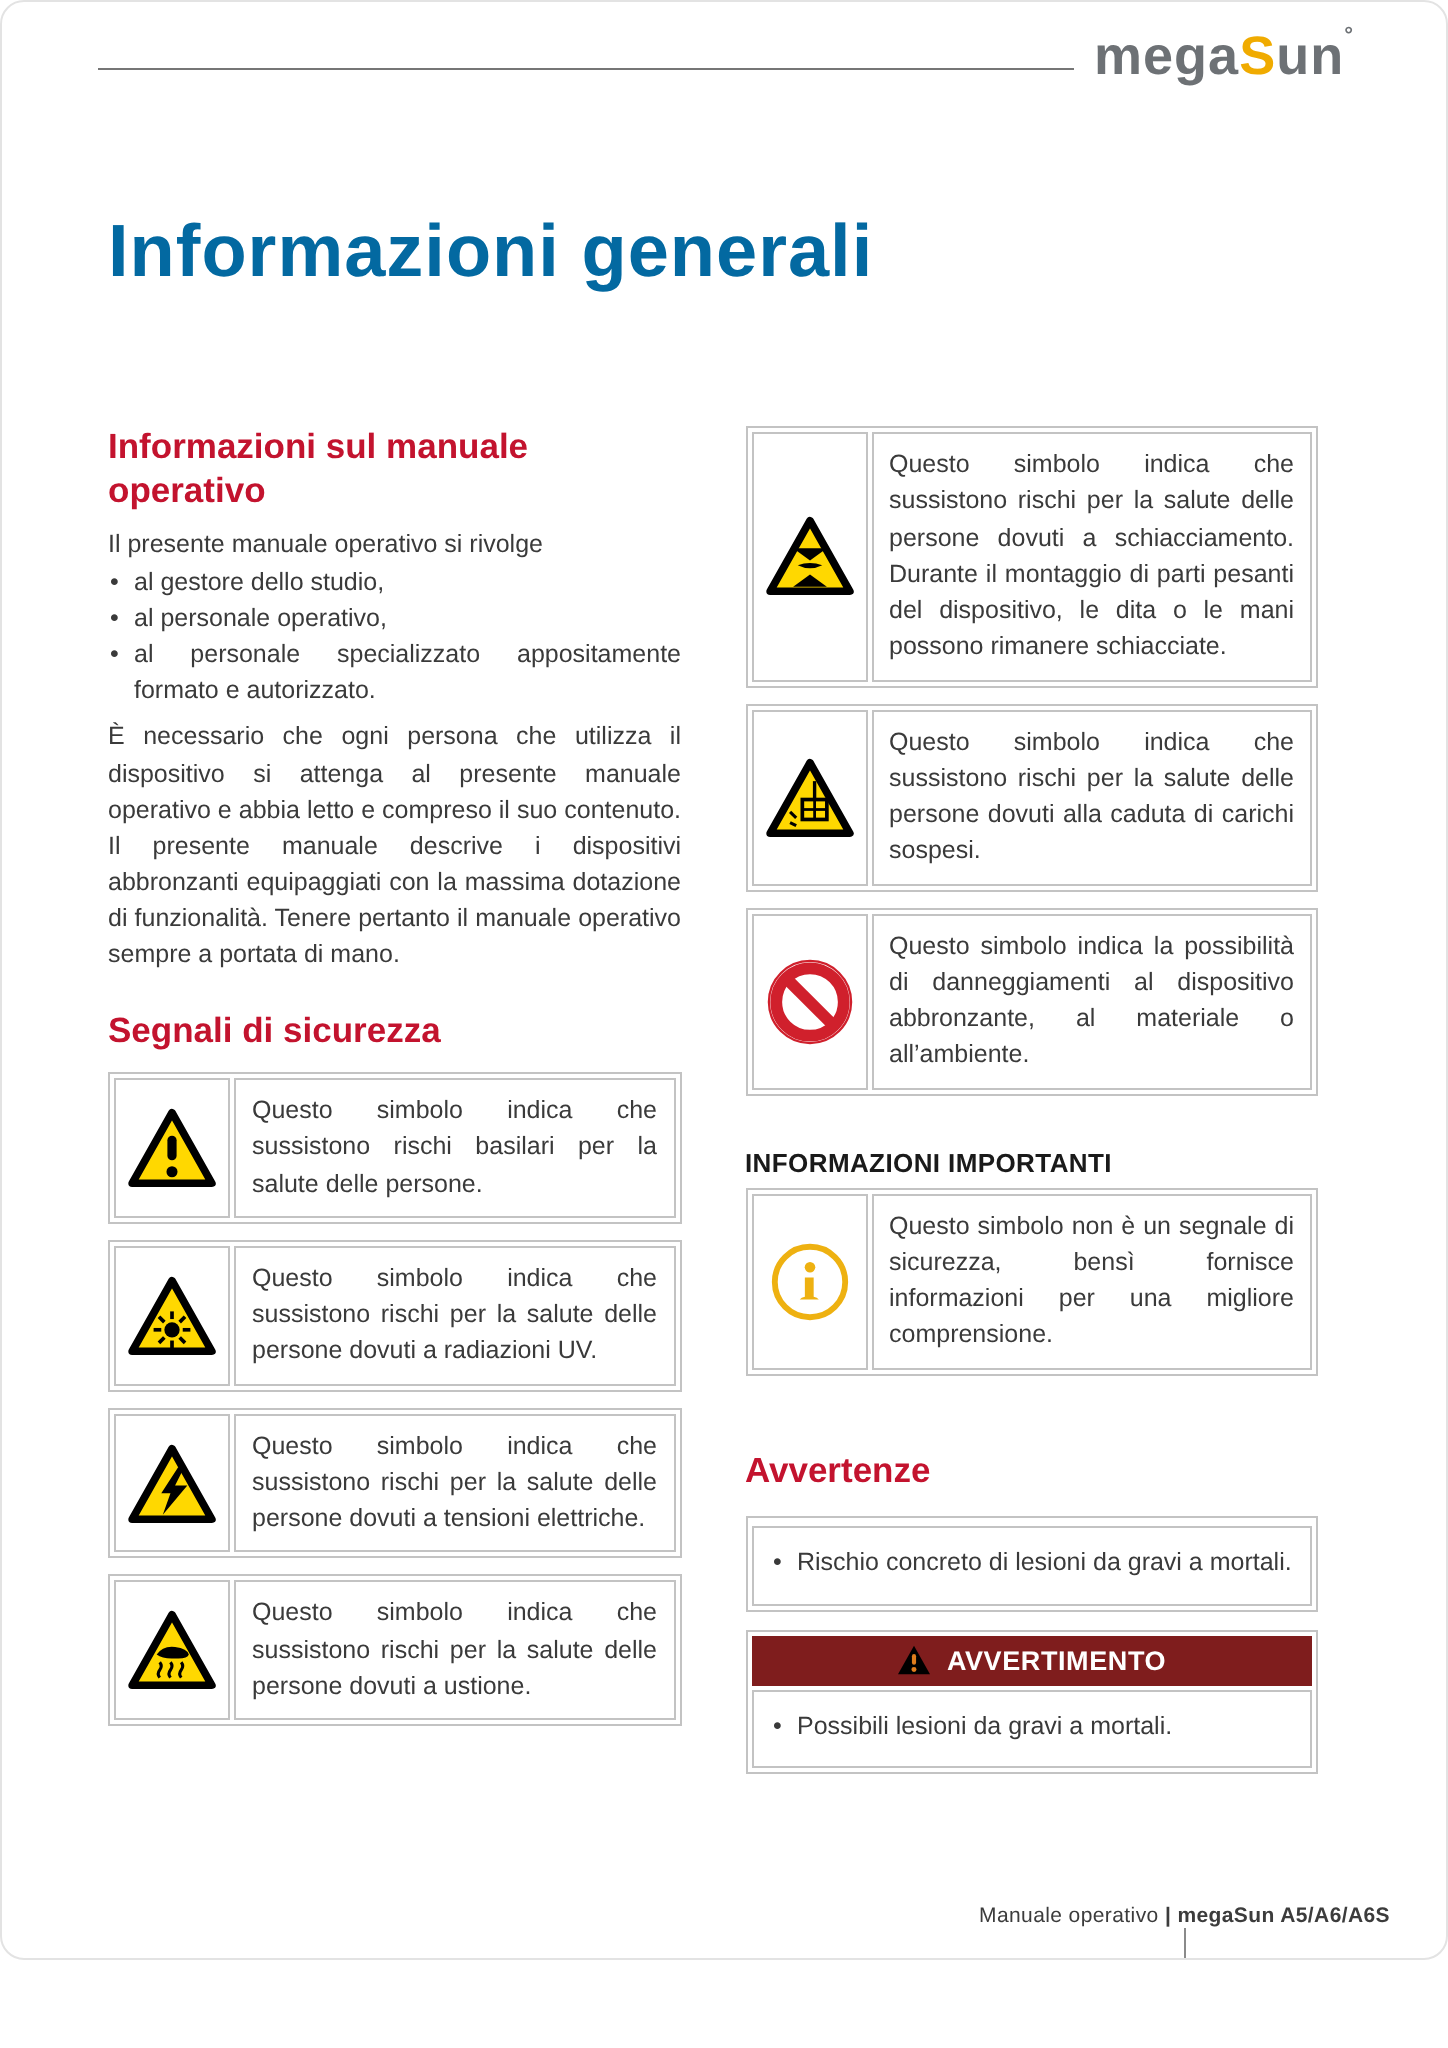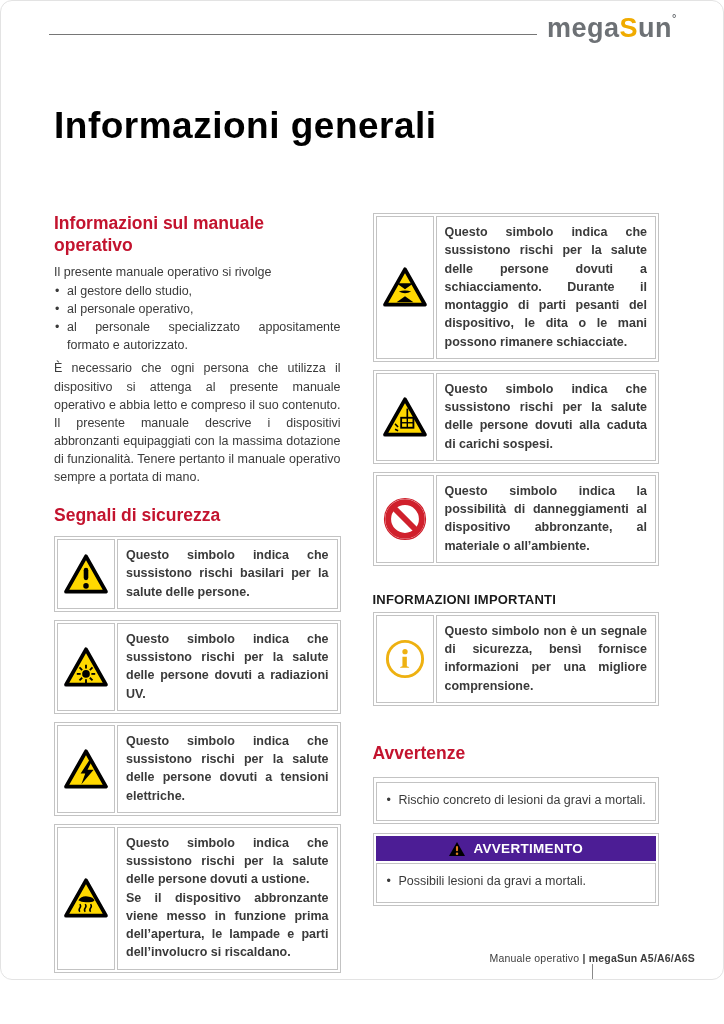--- a/index.html
+++ b/index.html
@@ -8,44 +8,44 @@
     font-family:"Liberation Sans",sans-serif;color:#3a3a3a;
     border:1px solid #e3e3e3;border-radius:12px;box-sizing:border-box;overflow:hidden;
   }
   
   .header{position:absolute;top:14px;left:48px;right:46px;display:flex;align-items:flex-end;}
   .header-rule{flex:1;height:1px;background:#767676;margin-bottom:7px;}
   .logo{font-weight:bold;font-size:27px;color:#6d7175;letter-spacing:0.5px;padding-left:10px;line-height:1;}
   .logo .accent{color:#f0ab00;}
   .logo .mark{font-size:11px;vertical-align:top;position:relative;top:-2px;color:#6d7175;}
   
-  .page-title{position:absolute;top:104px;left:53px;font-size:37px;font-weight:bold;color:#000000;letter-spacing:0.5px;}
+  .page-title{position:absolute;top:104px;left:53px;font-size:37px;font-weight:bold;color:#0369a1;letter-spacing:0.5px;}
   
   .columns{position:absolute;top:212px;left:53px;right:64px;display:flex;gap:32px;}
   .col{flex:1;min-width:0;}
   .red-heading{color:#c3132e;font-size:17.5px;font-weight:bold;line-height:1.25;margin:0 0 6px 0;}
   .body-text{font-size:12.5px;line-height:1.45;text-align:justify;margin:0;}
   .intro{margin:2px 0 1px 0;}
   ul.bullets{margin:1px 0 5px 0;padding:0;list-style:none;}
   ul.bullets li{font-size:12.5px;line-height:1.45;padding-left:13px;position:relative;text-align:justify;}
   ul.bullets li::before{content:"•";position:absolute;left:1px;}
   .section-heading{margin-top:19px;margin-bottom:9px;}
   
   .sign-box{border:1px solid #c3c3c3;padding:2px;display:flex;gap:2px;margin-bottom:8px;background:#fff;}
   .sign-icon-cell{border:1px solid #c3c3c3;flex:0 0 56px;display:flex;align-items:center;justify-content:center;}
-  .sign-text-cell{border:1px solid #c3c3c3;flex:1;padding:6px 8px 7px 8px;min-width:0;font-weight:bold;}
+  .sign-text-cell{border:1px solid #c3c3c3;flex:1;padding:6px 8px 7px 8px;min-width:0;}
   .sign-text-cell p{margin:0;font-size:12.5px;line-height:1.46;text-align:justify;}
   
   .important-title{font-size:13px;font-weight:bold;color:#1a1a1a;margin:26px 0 5px 0;letter-spacing:0.2px;}
   
   .warnings-heading{margin-top:37px;margin-bottom:12px;}
   .alert{border:1px solid #c3c3c3;padding:2px;margin-bottom:9px;}
   .alert-band{height:25px;display:flex;align-items:center;justify-content:center;gap:7px;color:#fff;font-weight:bold;font-size:13.5px;letter-spacing:0.3px;}
   .band-danger{background:#c01423;}
-  .band-warning{background:#4c1d95;}
+  .band-warning{background:#7f1d1d;}
   .band-caution{background:#f2c400;}
   .alert-body{border:1px solid #c3c3c3;margin-top:2px;padding:9px 9px 11px 9px;}
   .alert-body ul{margin:0;padding:0;list-style:none;}
   .alert-body li{font-size:12.5px;line-height:1.4;padding-left:13px;position:relative;}
   .alert-body li::before{content:"•";position:absolute;left:1px;}
   
   .footer{position:absolute;top:951px;right:28px;display:flex;align-items:center;flex-direction:column;}
   .footer-text{font-size:10.5px;color:#3c3c3c;letter-spacing:0.2px;white-space:nowrap;}
   .footer-text .bold{font-weight:bold;}
   .footer-divider{width:1px;height:42px;background:#8a8a8a;margin:0 9px 0 10px;}
@@ -140,21 +140,20 @@
               <g stroke="#000" stroke-width="2" fill="none">
                 <path d="M22 35 q2 2.5 0 5 q-2 2.5 0 5"></path>
                 <path d="M29 35 q2 2.5 0 5 q-2 2.5 0 5"></path>
                 <path d="M36 35 q2 2.5 0 5 q-2 2.5 0 5"></path>
               </g>
             </svg>
           </span>
         </div>
         <div class="sign-text-cell">
           <p>Questo simbolo indica che sussistono rischi per la salute delle persone dovuti a ustione.</p>
-          <p>Se il dispositivo abbronzante viene messo in funzione prima dell’apertura, le lampade e parti dell’involucro si riscaldano.</p>
         </div>
       </div>
     </div>
 
     <div class="col">
 
       <div class="sign-box">
         <div class="sign-icon-cell">
           <span>
             <svg width="46" height="42" viewBox="0 0 60 54">

